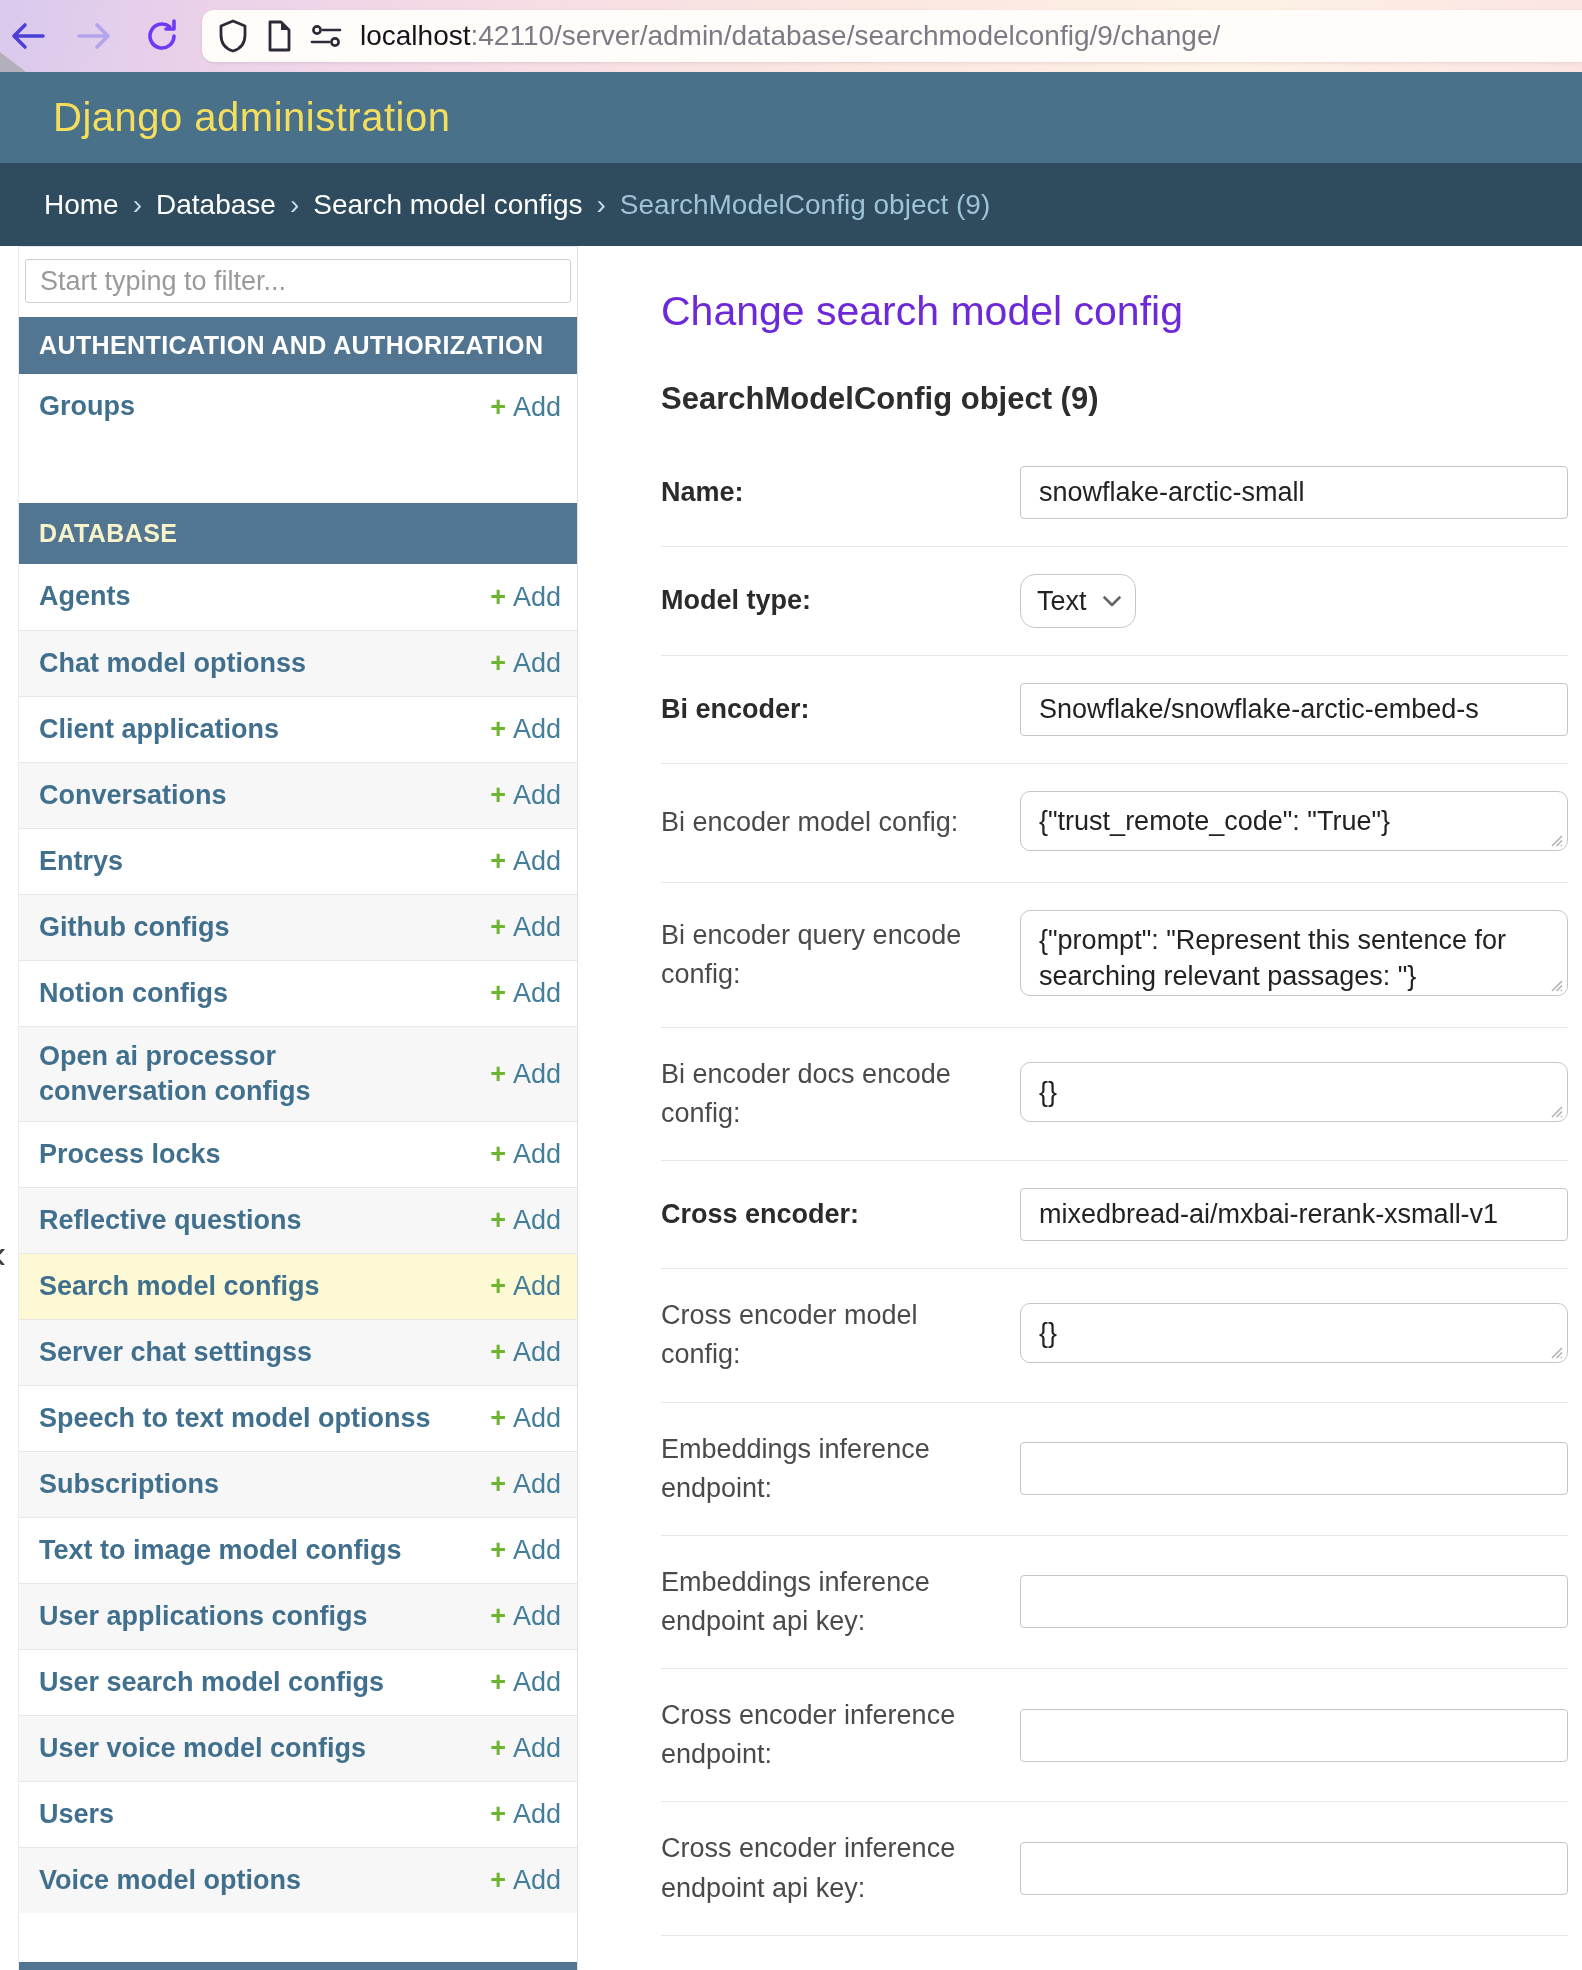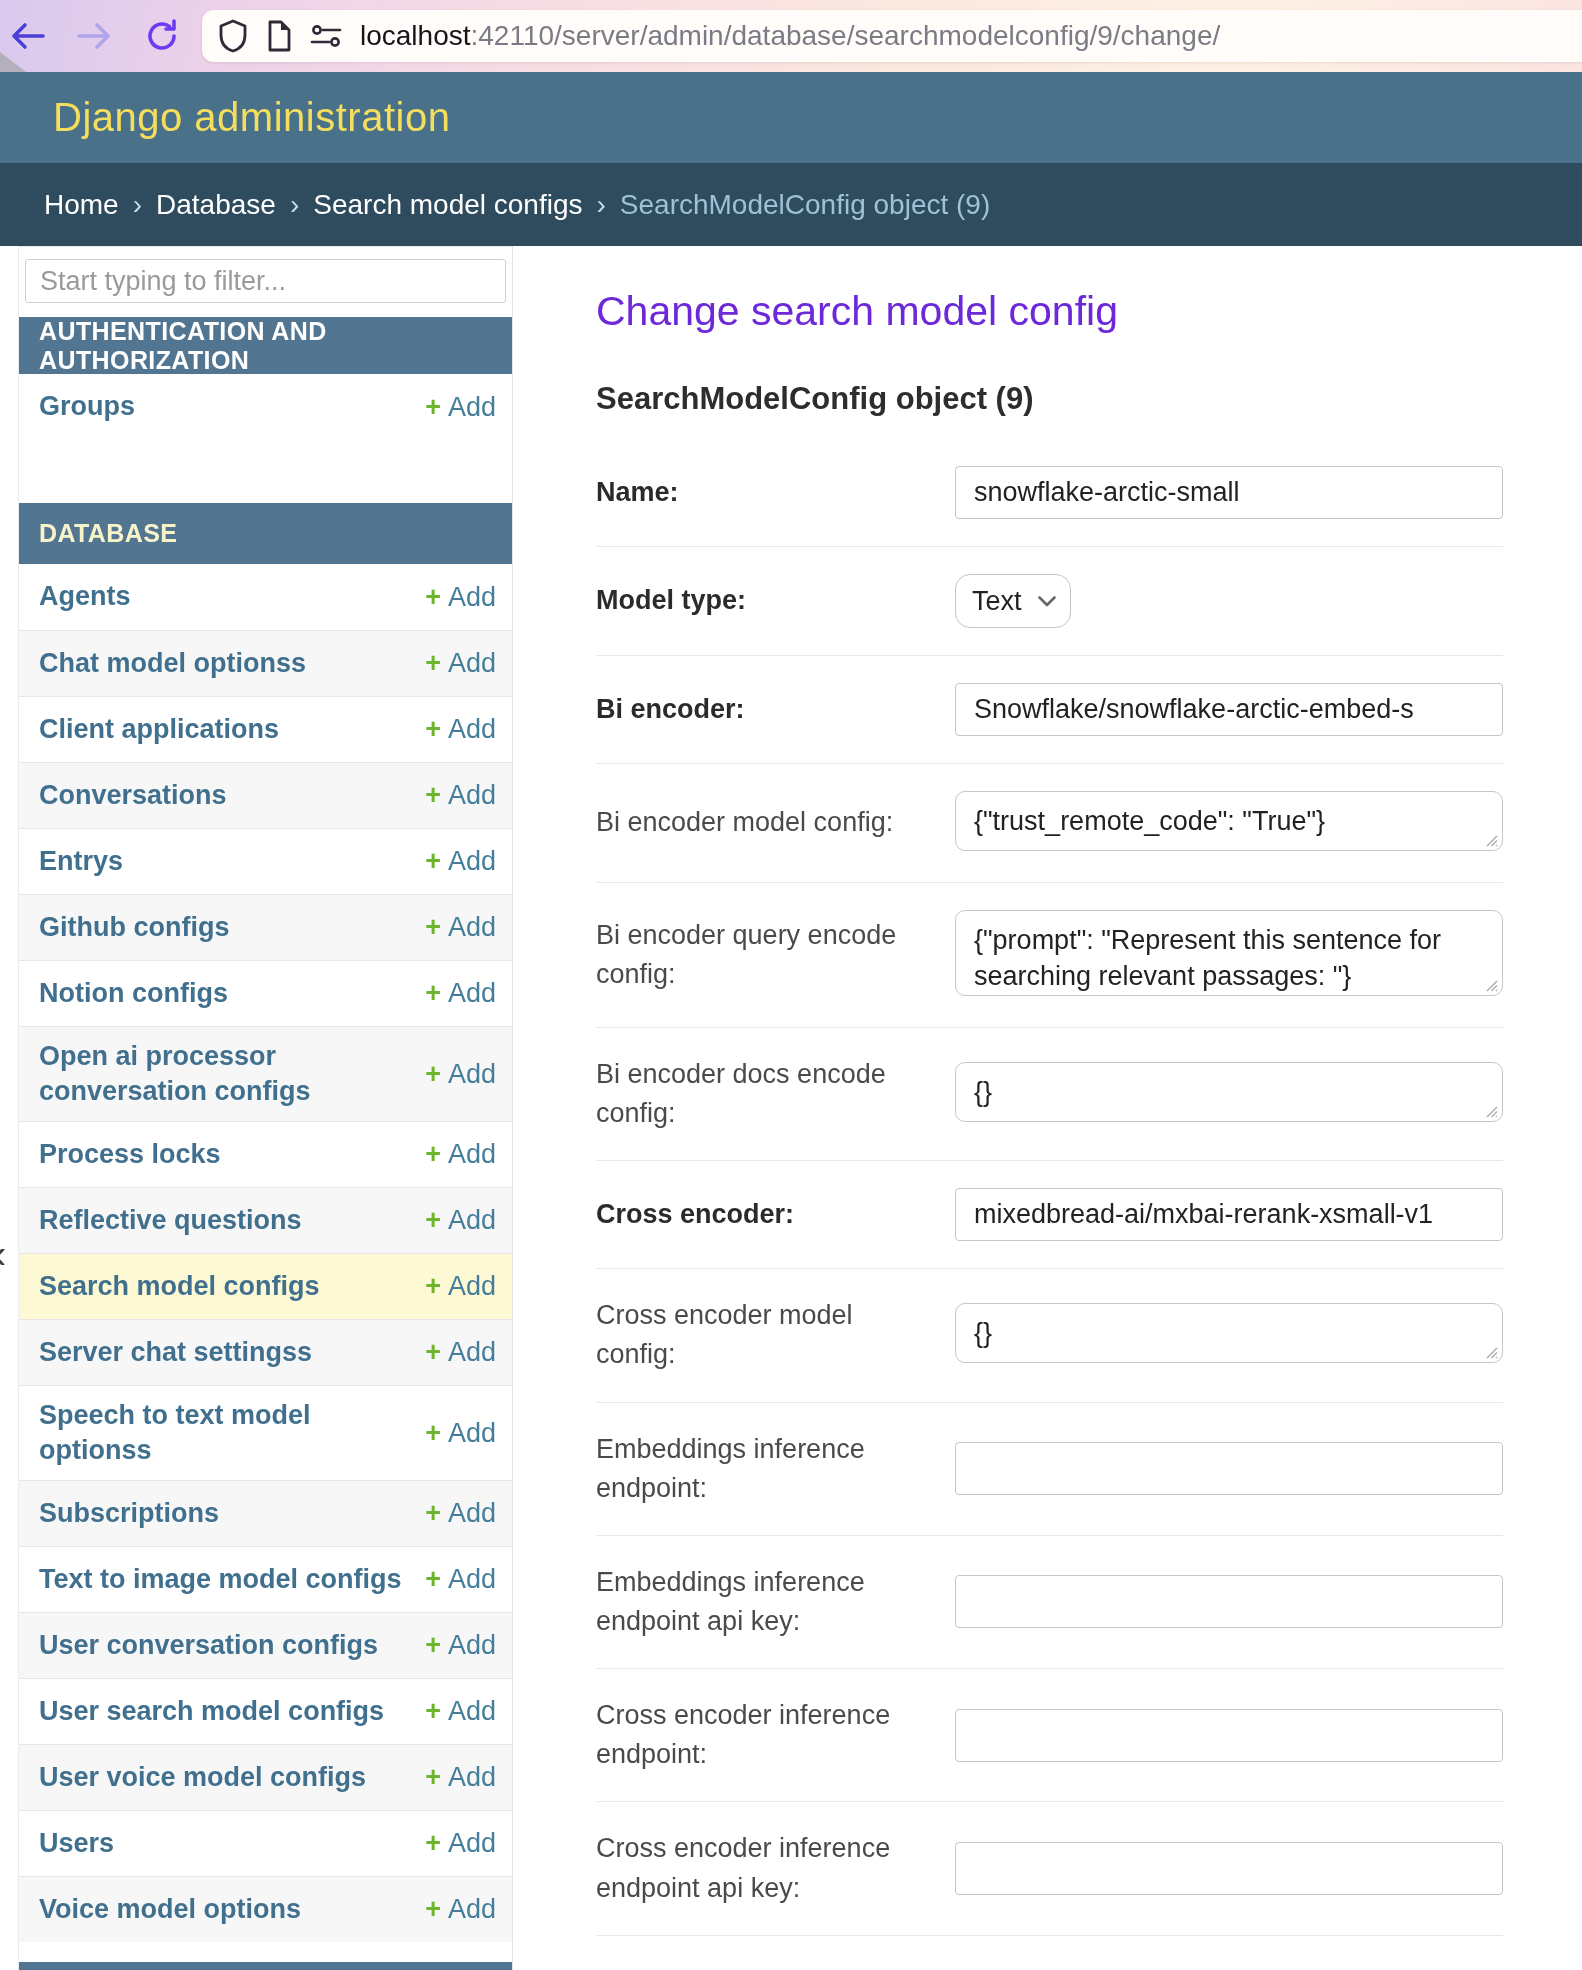--- a/index.html
+++ b/index.html
@@ -30,21 +30,21 @@
   .breadcrumbs { height:83px; background:#2e4c5e; display:flex; align-items:center;
     padding-left:44px; font-size:28px; }
   .breadcrumbs .crumb { color:#ffffff; cursor:pointer; }
   .breadcrumbs .sep { color:#c9dbe5; margin:0 14px; }
   .breadcrumbs .current { color:#9dc2d6; }
 
   
   .layout { display:flex; height:1724px; }
 
   
-  .sidebar { width:495px; margin-left:18px; flex:0 0 auto; display:flex; flex-direction:column;
+  .sidebar { width:560px; margin-left:18px; flex:0 0 auto; display:flex; flex-direction:column;
     border-left:1px solid #ececec; border-right:1px solid #e2e2e2; background:#fff; }
   .filter-wrap { padding:12px 6px 14px 6px; border-top:1px solid #e8e8e8; }
   .filter { width:100%; height:44px; border:1px solid #cfcfcf; border-radius:3px;
     padding:0 14px; font-size:27px; color:#333; font-family:"Liberation Sans",sans-serif; }
   .filter::placeholder { color:#9a9a9a; }
   .caption { height:57px; background:#527692; color:#fff; display:flex; align-items:center;
     padding-left:20px; font-weight:700; font-size:25px; letter-spacing:.4px; }
   .caption.db { height:61px; color:#f8f3c9; }
   .srow { display:flex; align-items:center; justify-content:space-between;
     padding:0 16px 0 20px; min-height:66px; border-top:1px solid #e7e7e7; font-size:27px; background:#fff; }
@@ -212,21 +212,21 @@
           </div>
           <div class="srow alt">
             <span class="mlink">Subscriptions</span>
             <span class="addlink"><span class="plus">+</span><span>Add</span></span>
           </div>
           <div class="srow">
             <span class="mlink">Text to image model configs</span>
             <span class="addlink"><span class="plus">+</span><span>Add</span></span>
           </div>
           <div class="srow alt">
-            <span class="mlink">User conversation configs</span>
+            <span class="mlink">User applications configs</span>
             <span class="addlink"><span class="plus">+</span><span>Add</span></span>
           </div>
           <div class="srow">
             <span class="mlink">User search model configs</span>
             <span class="addlink"><span class="plus">+</span><span>Add</span></span>
           </div>
           <div class="srow alt">
             <span class="mlink">User voice model configs</span>
             <span class="addlink"><span class="plus">+</span><span>Add</span></span>
           </div>

